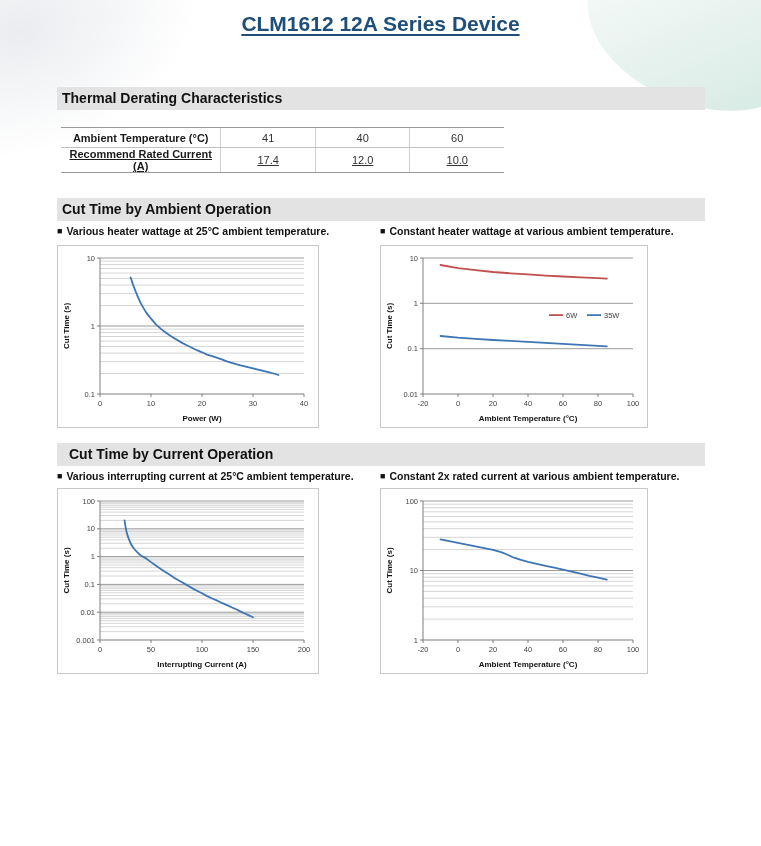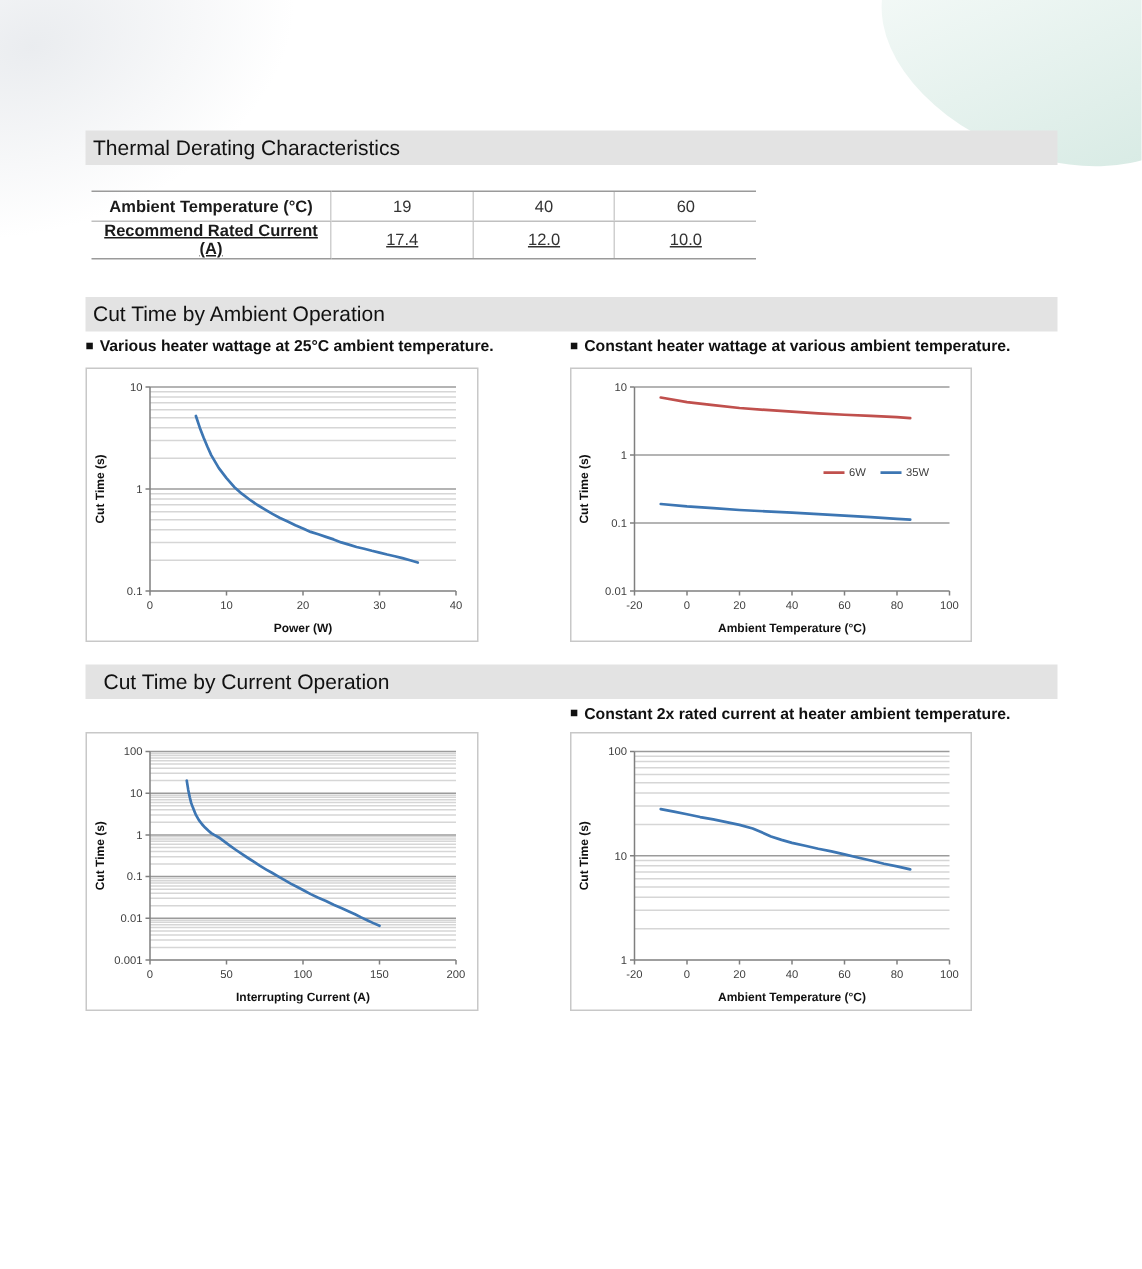--- a/index.html
+++ b/index.html
@@ -9,21 +9,21 @@
   .deco-left{top:-50px;left:-70px;width:280px;height:190px;
     background:radial-gradient(ellipse at 35% 35%, rgba(200,206,214,0.38), rgba(255,255,255,0) 70%);
     transform:rotate(-18deg);}
   .deco-right{top:-46px;right:-52px;width:230px;height:150px;border-radius:50%;
     background:linear-gradient(135deg, rgba(190,222,210,0.05), rgba(168,210,196,0.5));
     transform:rotate(22deg);}
   .title{position:absolute;top:12px;left:0;width:761px;margin:0;text-align:center;
     font-size:21px;font-weight:bold;color:#1f4e79;text-decoration:underline;
     text-decoration-thickness:2px;text-underline-offset:3px;letter-spacing:0px;}
   .bar{position:absolute;left:57px;width:648px;height:23px;background:#e3e3e3;
-    font-size:14px;font-weight:normal;color:#111;line-height:23px;padding-left:5px;box-sizing:border-box;}
+    font-size:14px;font-weight:bold;color:#111;line-height:23px;padding-left:5px;box-sizing:border-box;}
   .bar-thermal{top:87px;}
   .bar-heater{top:198px;}
   .bar-current{top:443px;padding-left:12px;}
   .spec-table{position:absolute;top:127px;left:61px;width:443px;border-collapse:collapse;
     font-size:11px;color:#333;}
   .spec-table tr{height:20px;}
   .spec-table th,.spec-table td{text-align:center;vertical-align:middle;padding:0 4px;
     border-left:1px solid #cfcfcf;}
   .spec-table th:first-child,.spec-table td:first-child{border-left:none;}
   .spec-table th{font-weight:bold;color:#1a1a1a;width:160px;}
@@ -35,30 +35,31 @@
   .chartbox{position:absolute;background:#ffffff;border:1px solid #c8c8c8;box-sizing:border-box;}
   svg text{font-family:"Liberation Sans",sans-serif;}
 </style>
 </head>
 <body>
 
 <div class="page">
   <div class="deco deco-left"></div>
   <div class="deco deco-right"></div>
 
+  <h1 class="title">CLM1612 12A Series Device</h1>
 
   <div class="bar bar-thermal">
     <span>Thermal Derating Characteristics</span>
   </div>
 
   <table class="spec-table">
     <tbody>
         <tr class="r1">
       <th>Ambient Temperature (°C)</th>
-      <td class="c-val">19</td>
+      <td class="c-val">41</td>
       <td class="c-val">40</td>
       <td class="c-val">60</td>
     </tr>
     <tr class="r2">
       <th>Recommend Rated Current (A)</th>
       <td class="c-val">17.4</td>
       <td class="c-val">12.0</td>
       <td class="c-val">10.0</td>
     </tr>
   </tbody>
@@ -150,22 +151,25 @@
         <line x1="206" y1="69.12" x2="220" y2="69.12" stroke="#3d76b3" stroke-width="1.8"></line>
         <text x="223" y="71.62" font-size="7.5" fill="#3f3f3f" text-anchor="start">35W</text>
         <text x="147" y="175" font-size="8" fill="#111" text-anchor="middle" font-weight="bold">Ambient Temperature (°C)</text>
         <text x="0" y="0" font-size="8" fill="#111" text-anchor="middle" font-weight="bold" transform="translate(11 80) rotate(-90)">Cut Time (s)</text>
       </svg></div>
 
   <div class="bar bar-current">
     <span>Cut Time by Current Operation</span>
   </div>
 
+  <div class="caption" style="left:57px;top:470px">
+    <span class="sq">■</span><span>Various interrupting current at 25°C ambient temperature.</span>
+  </div>
   <div class="caption" style="left:380px;top:470px">
-    <span class="sq">■</span><span>Constant 2x rated current at heater ambient temperature.</span>
+    <span class="sq">■</span><span>Constant 2x rated current at various ambient temperature.</span>
   </div>
   <div class="chartbox" style="left:57px;top:488px;width:262px;height:186px"><svg width="260" height="184" viewBox="0 0 260 184">
         <line x1="42" y1="142.6" x2="246" y2="142.6" stroke="#d6d6d6" stroke-width="1"></line>
         <line x1="42" y1="137.7" x2="246" y2="137.7" stroke="#d6d6d6" stroke-width="1"></line>
         <line x1="42" y1="134.3" x2="246" y2="134.3" stroke="#d6d6d6" stroke-width="1"></line>
         <line x1="42" y1="131.6" x2="246" y2="131.6" stroke="#d6d6d6" stroke-width="1"></line>
         <line x1="42" y1="129.4" x2="246" y2="129.4" stroke="#d6d6d6" stroke-width="1"></line>
         <line x1="42" y1="127.5" x2="246" y2="127.5" stroke="#d6d6d6" stroke-width="1"></line>
         <line x1="42" y1="125.9" x2="246" y2="125.9" stroke="#d6d6d6" stroke-width="1"></line>
         <line x1="42" y1="124.5" x2="246" y2="124.5" stroke="#d6d6d6" stroke-width="1"></line>

